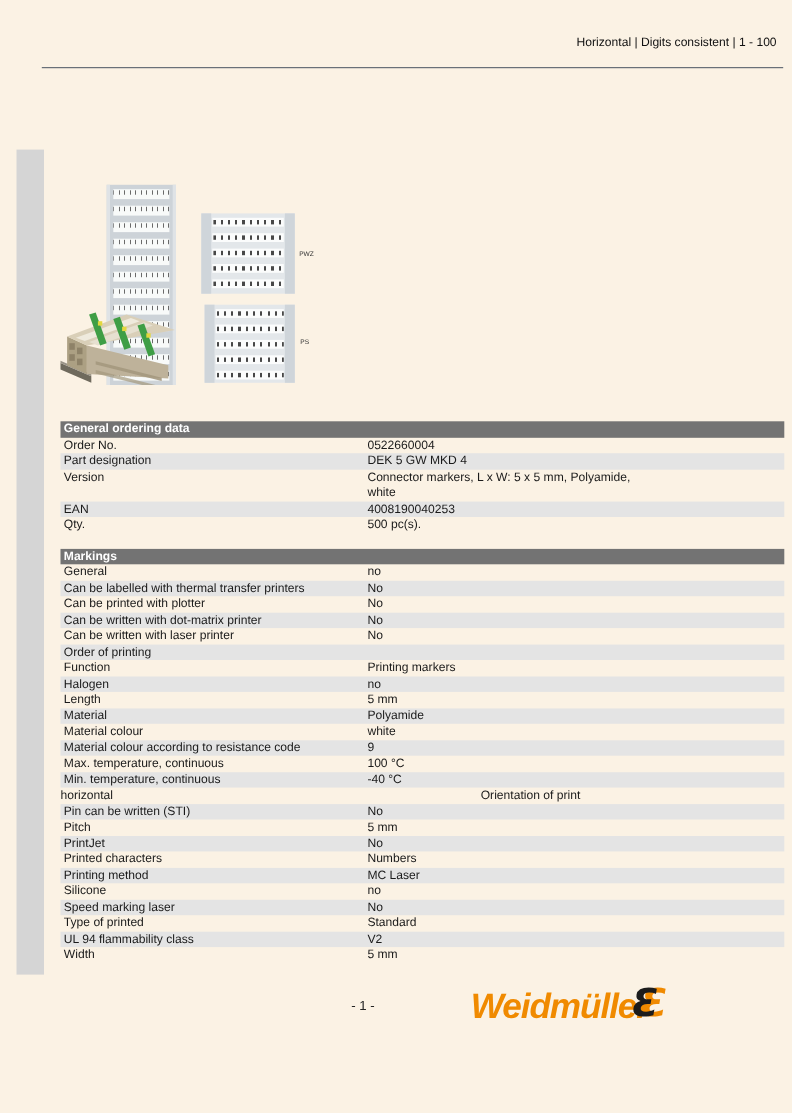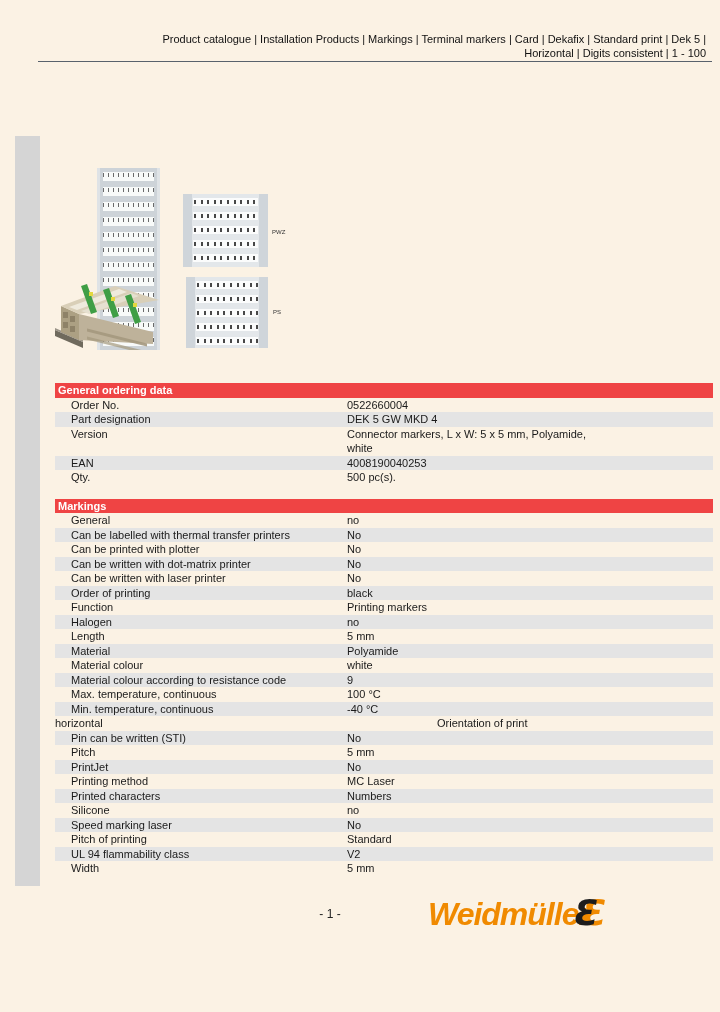--- a/index.html
+++ b/index.html
@@ -55,27 +55,27 @@
   .tag-pwz{left:272px;top:229px;}
   .tag-ps{left:273px;top:309px;}
   .terminal-photo{position:absolute;left:53px;top:270px;width:106px;height:80px;}
   
   .tables{
     position:absolute;left:55px;top:383px;width:658px;
     font-size:11px;line-height:14.5px;
   }
   .section{margin-bottom:14px;}
   .section-title{
-    background:#ef4444;color:#ffffff;font-weight:bold;
+    background:#737373;color:#ffffff;font-weight:bold;
     height:14.5px;line-height:14.5px;padding-left:3px;
   }
   .row{display:flex;min-height:14.5px;}
   .section-rows .row:nth-child(even){background:#E4E4E4;}
   .cell{padding:0;}
-  .cell.label{width:276px;flex:0 0 276px;padding-left:3px;margin-left:13px;}
+  .cell.label{width:276px;flex:0 0 276px;padding-left:3px;}
   .cell.value{flex:1;}
   
   .page-num{
     position:absolute;left:290px;top:907px;width:80px;text-align:center;
     font-size:12px;color:#222;
   }
   .logo{position:absolute;left:428px;top:896px;height:40px;}
   .logo-text{
     font-size:32px;font-weight:bold;font-style:italic;
     color:#F08A00;letter-spacing:-1px;line-height:36px;
@@ -88,21 +88,20 @@
     position:absolute;top:0;font-size:35px;font-weight:bold;line-height:38px;
     font-family:"DejaVu Sans",sans-serif;
   }
   .logo-mark .o{left:8px;color:#F08A00;}
   .logo-mark .b{left:0;color:#1c1c1c;}
 </style>
 </head>
 <body>
 
 <div class="breadcrumb">
-  <div>Product catalogue | Installation Products | Markings | Terminal markers | Card | Dekafix | Standard print | Dek 5 |</div>
   <div>Horizontal | Digits consistent | 1 - 100</div>
 </div>
 <div class="header-rule"></div>
 
 <div class="left-bar"></div>
 
 <div class="img-wrap">
   <div class="card-large" id="card-large">
       <div class="strip"></div>
       <div class="strip"></div>
@@ -241,23 +240,20 @@
           </div>
         </div>
         <div class="row">
           <div class="cell label">Can be written with laser printer</div>
           <div class="cell value">
             <div>No</div>
           </div>
         </div>
         <div class="row">
           <div class="cell label">Order of printing</div>
-          <div class="cell value">
-            <div>black</div>
-          </div>
         </div>
         <div class="row">
           <div class="cell label">Function</div>
           <div class="cell value">
             <div>Printing markers</div>
           </div>
         </div>
         <div class="row">
           <div class="cell label">Halogen</div>
           <div class="cell value">
@@ -318,45 +314,45 @@
             <div>5 mm</div>
           </div>
         </div>
         <div class="row">
           <div class="cell label">PrintJet</div>
           <div class="cell value">
             <div>No</div>
           </div>
         </div>
         <div class="row">
+          <div class="cell label">Printed characters</div>
+          <div class="cell value">
+            <div>Numbers</div>
+          </div>
+        </div>
+        <div class="row">
           <div class="cell label">Printing method</div>
           <div class="cell value">
             <div>MC Laser</div>
           </div>
         </div>
         <div class="row">
-          <div class="cell label">Printed characters</div>
-          <div class="cell value">
-            <div>Numbers</div>
-          </div>
-        </div>
-        <div class="row">
           <div class="cell label">Silicone</div>
           <div class="cell value">
             <div>no</div>
           </div>
         </div>
         <div class="row">
           <div class="cell label">Speed marking laser</div>
           <div class="cell value">
             <div>No</div>
           </div>
         </div>
         <div class="row">
-          <div class="cell label">Pitch of printing</div>
+          <div class="cell label">Type of printed</div>
           <div class="cell value">
             <div>Standard</div>
           </div>
         </div>
         <div class="row">
           <div class="cell label">UL 94 flammability class</div>
           <div class="cell value">
             <div>V2</div>
           </div>
         </div>

